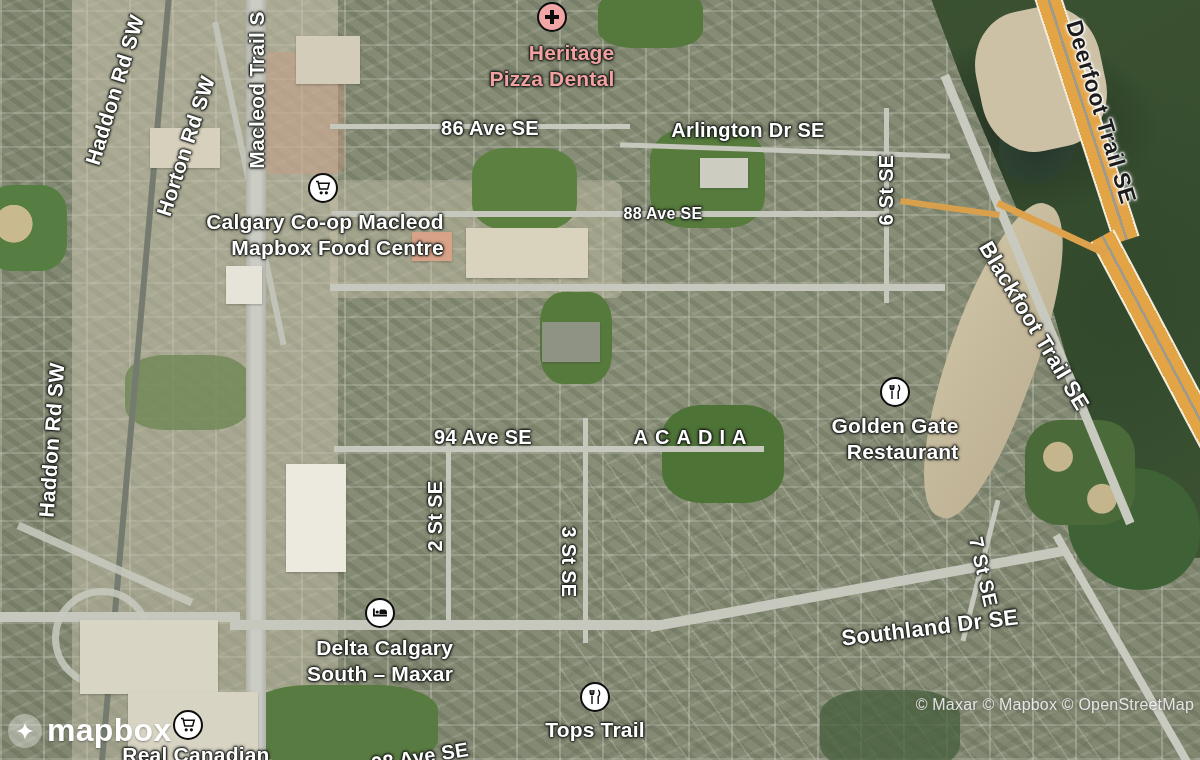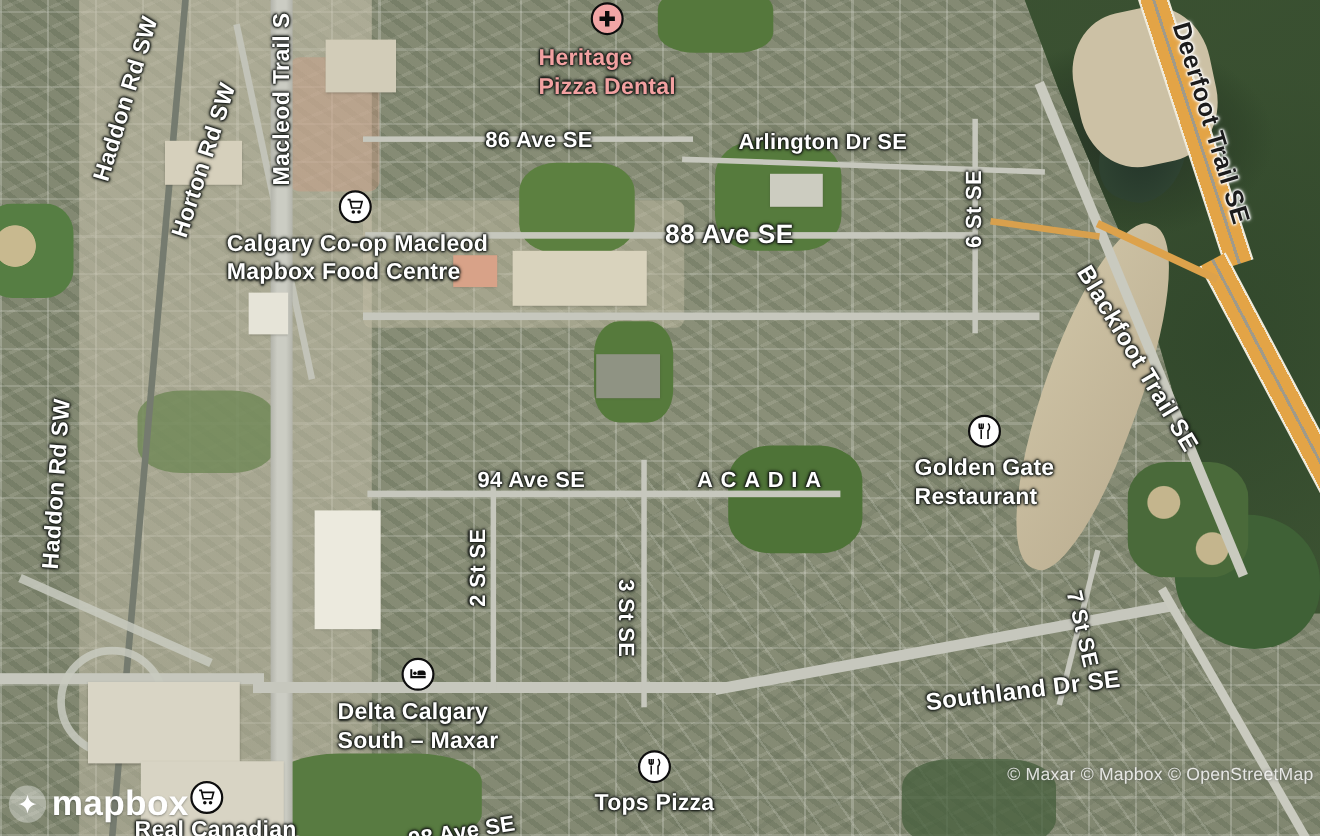--- a/index.html
+++ b/index.html
@@ -107,37 +107,37 @@
   .lbl{position:absolute;z-index:10;color:#fff;font-weight:700;white-space:nowrap;
     transform:translate(-50%,-50%);letter-spacing:.3px;
     text-shadow:0 1px 2px rgba(25,30,25,.95),0 -1px 2px rgba(25,30,25,.95),
                 1px 0 2px rgba(25,30,25,.95),-1px 0 2px rgba(25,30,25,.95),0 0 4px rgba(25,30,25,.7);}
   .l-haddon1{left:115px;top:90px;transform:translate(-50%,-50%) rotate(-73deg);font-size:21px;}
   .l-horton{left:186px;top:146px;transform:translate(-50%,-50%) rotate(-72deg);font-size:21px;}
   .l-macleod{left:257px;top:90px;transform:translate(-50%,-50%) rotate(-90deg);font-size:21px;}
   .l-haddon2{left:52px;top:440px;transform:translate(-50%,-50%) rotate(-86deg);font-size:21px;}
   .l-ave86{left:490px;top:128px;font-size:20px;}
   .l-arlington{left:748px;top:130px;font-size:20px;}
-  .l-ave88{left:663px;top:214px;font-size:24px;}
+  .l-ave88{left:663px;top:214px;font-size:16px;}
   .l-st6{left:886px;top:190px;transform:translate(-50%,-50%) rotate(-90deg);font-size:20px;}
   .l-ave94{left:483px;top:437px;font-size:20px;}
   .l-st2{left:435px;top:516px;transform:translate(-50%,-50%) rotate(-90deg);font-size:20px;}
   .l-st3{left:568px;top:562px;transform:translate(-50%,-50%) rotate(90deg);font-size:20px;}
   .l-st7{left:983px;top:572px;transform:translate(-50%,-50%) rotate(77deg);font-size:20px;}
   .l-southland{left:930px;top:628px;transform:translate(-50%,-50%) rotate(-7deg);font-size:22px;}
   .l-ave98{left:420px;top:757px;transform:translate(-50%,-50%) rotate(-9deg);font-size:20px;}
   .l-acadia{left:690px;top:437px;font-size:20px;letter-spacing:7px;padding-left:7px;}
   .l-deerfoot{left:1101px;top:112px;transform:translate(-50%,-50%) rotate(73deg);font-size:23px;
     color:#1c1c1c;
     text-shadow:0 1px 2px rgba(255,255,255,.95),0 -1px 2px rgba(255,255,255,.95),
                 1px 0 2px rgba(255,255,255,.95),-1px 0 2px rgba(255,255,255,.95),0 0 5px rgba(255,255,255,.85);}
   .l-blackfoot{left:1034px;top:326px;transform:translate(-50%,-50%) rotate(59deg);font-size:22px;}
 
   
-  .plbl{position:absolute;z-index:10;transform:translate(-50%,0);text-align:left;color:#fff;
+  .plbl{position:absolute;z-index:10;transform:translate(-50%,0);text-align:right;color:#fff;
     font:700 21px/26px "Liberation Sans",sans-serif;white-space:nowrap;letter-spacing:.2px;
     text-shadow:0 1px 2px rgba(25,30,25,.95),0 -1px 2px rgba(25,30,25,.95),
                 1px 0 2px rgba(25,30,25,.95),-1px 0 2px rgba(25,30,25,.95),0 0 4px rgba(25,30,25,.7);}
   .t-heritage{left:552px;top:40px;color:#f2a1a1;}
   .t-coop{left:325px;top:209px;}
   .t-gg{left:895px;top:413px;}
   .t-delta{left:380px;top:635px;}
   .t-tops{left:595px;top:717px;}
   .t-store{left:196px;top:742px;}
 
@@ -301,21 +301,21 @@
   </div>
   <div class="plbl t-gg">
     <div>Golden Gate</div>
     <div>Restaurant</div>
   </div>
   <div class="plbl t-delta">
     <div>Delta Calgary</div>
     <div>South – Maxar</div>
   </div>
   <div class="plbl t-tops">
-    <div>Tops Pizza</div>
+    <div>Tops Trail</div>
   </div>
   <div class="plbl t-store">
     <div>Real Canadian</div>
   </div>
 
   <div class="mb-logo">
     <span class="mb-mark">
       <svg viewBox="0 0 20 20">
           <path d="M10 1.5c.6 2.8 1.4 4.6 2.7 5.8 1.2 1.3 3 2.1 5.8 2.7-2.8.6-4.6 1.4-5.8 2.7-1.3 1.2-2.1 3-2.7 5.8-.6-2.8-1.4-4.6-2.7-5.8C6.1 11.4 4.3 10.6 1.5 10c2.8-.6 4.6-1.4 5.8-2.7C8.6 6.1 9.4 4.3 10 1.5z"></path>
         </svg>

